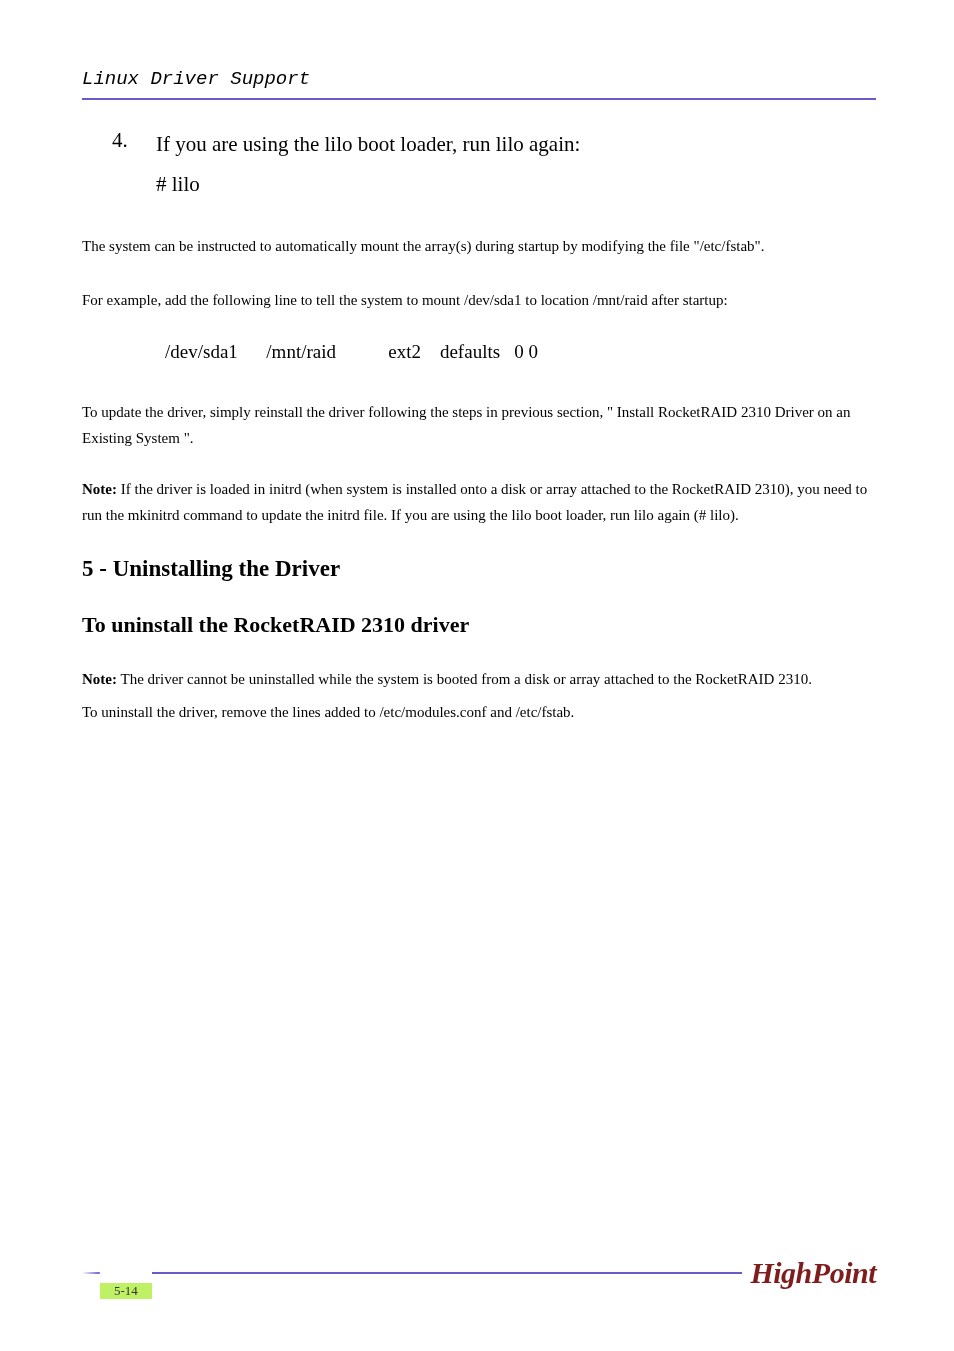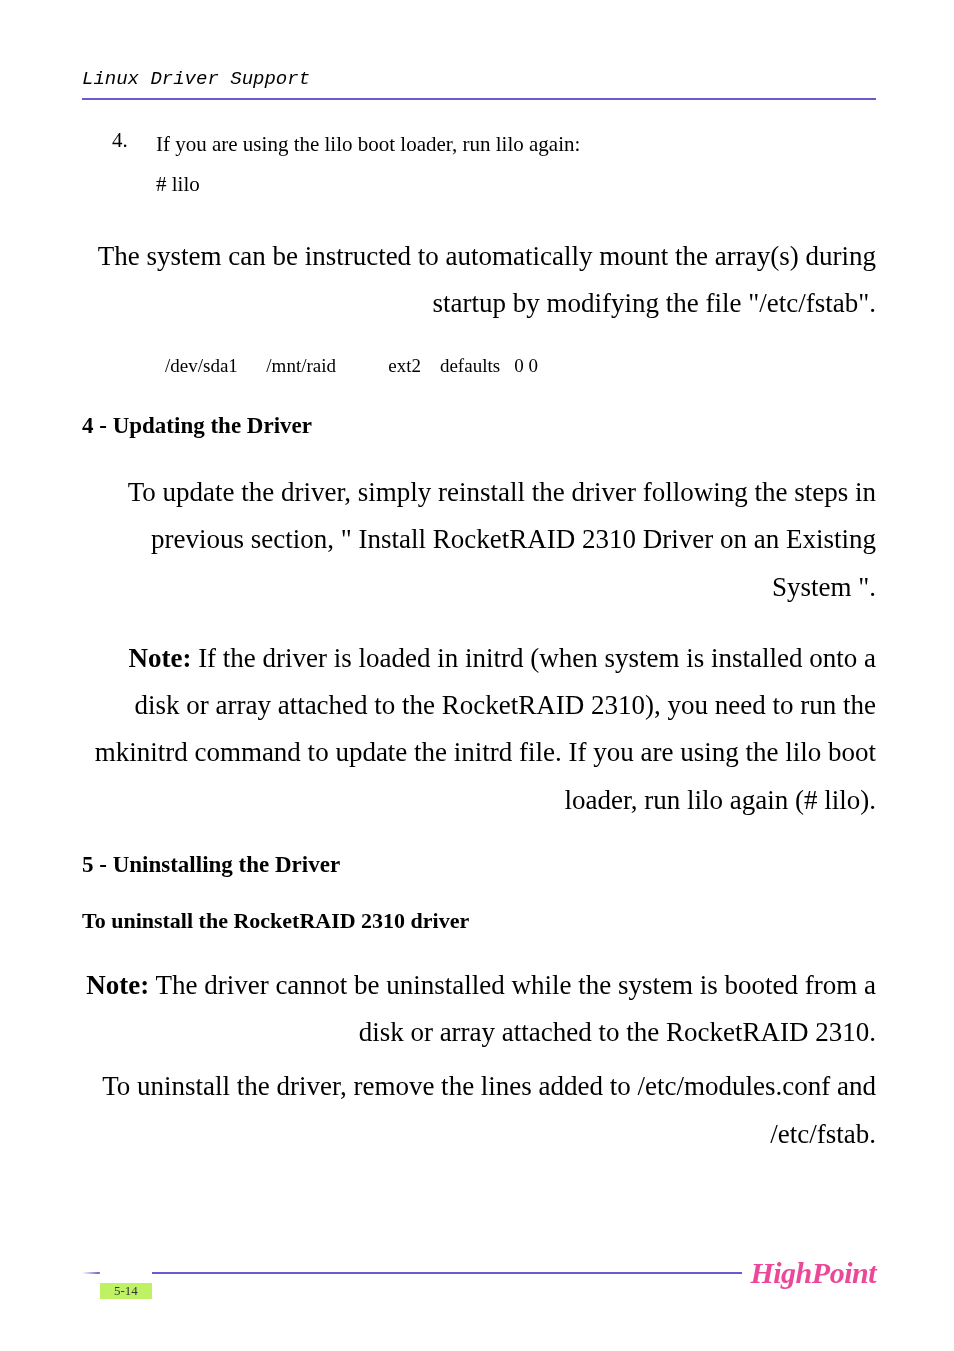--- a/index.html
+++ b/index.html
@@ -47,24 +47,23 @@
       font-size: 21px;
       margin-left: 74px;
       margin-bottom: 36px;
     }
     .step-heading {
       font-size: 22px;
       font-weight: bold;
       margin-bottom: 30px;
     }
     .body-text {
-      font-size: 27px;
+      font-size: 15px;
       line-height: 1.75;
       margin-bottom: 28px;
-      text-align: right;
     }
     .fstab-line {
       font-size: 19px;
       margin-left: 83px;
       margin-bottom: 36px;
       white-space: pre;
     }
     .section-heading {
       font-size: 23px;
       font-weight: bold;
@@ -104,41 +103,41 @@
       flex: 1;
       height: 2px;
       background: #6a5acd;
     }
     .logo {
       margin-left: 8px;
       font-family: 'Brush Script MT', cursive;
       font-style: italic;
       font-weight: bold;
       font-size: 30px;
-      color: #ec4899;
+      color: #7f1d1d;
       letter-spacing: -0.5px;
     }
   </style>
 </head>
 <body>
 
 <div class="page">
   <div class="header-title">Linux Driver Support</div>
   <hr class="header-line">
 
   <div class="list-item">
     <div class="list-number">4.</div>
     <div class="list-text">If you are using the lilo boot loader, run lilo again:</div>
   </div>
   <div class="code-line"># lilo</div>
 
   <div class="body-text">The system can be instructed to automatically mount the array(s) during startup by modifying the file "/etc/fstab".</div>
+  <div class="body-text">For example, add the following line to tell the system to mount /dev/sda1 to location /mnt/raid after startup:</div>
   <div class="fstab-line">/dev/sda1      /mnt/raid           ext2    defaults   0 0</div>
 
-  <div class="section-heading">4 - Updating the Driver</div>
   <div class="body-text" style="margin-bottom: 24px;">To update the driver, simply reinstall the driver following the steps in previous section, " Install RocketRAID 2310 Driver on an Existing System ".</div>
   <div class="body-text">
     <span class="note-bold">Note:</span><span> If the driver is loaded in initrd (when system is installed onto a disk or array attached to the RocketRAID 2310), you need to run the mkinitrd command to update the initrd file. If you are using the lilo boot loader, run lilo again (# lilo).</span>
   </div>
 
   <div class="section-heading">5 - Uninstalling the Driver</div>
   <div class="sub-heading">To uninstall the RocketRAID 2310 driver</div>
   <div class="body-text" style="margin-bottom: 7px;">
     <span class="note-bold">Note:</span><span> The driver cannot be uninstalled while the system is booted from a disk or array attached to the RocketRAID 2310.</span>
   </div>

